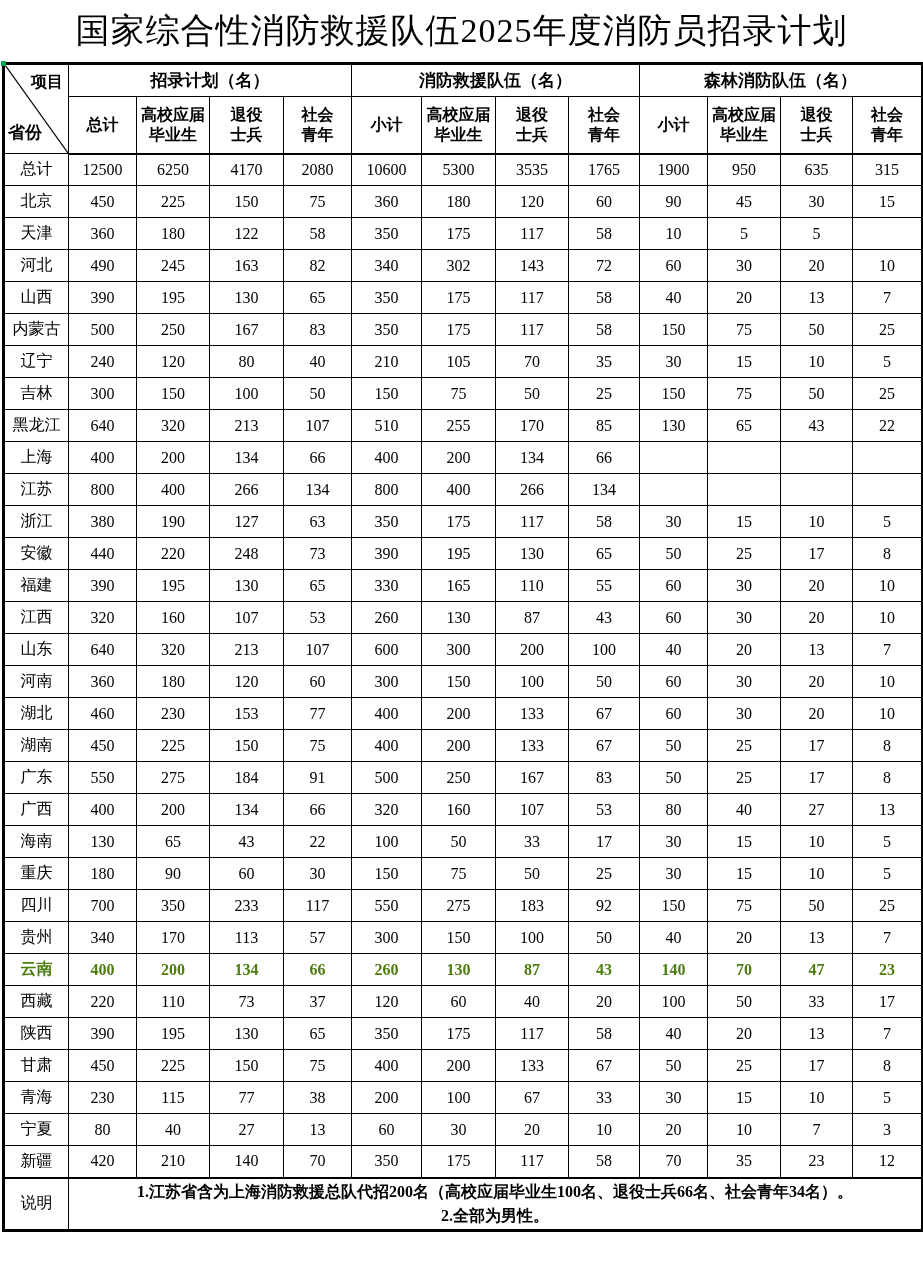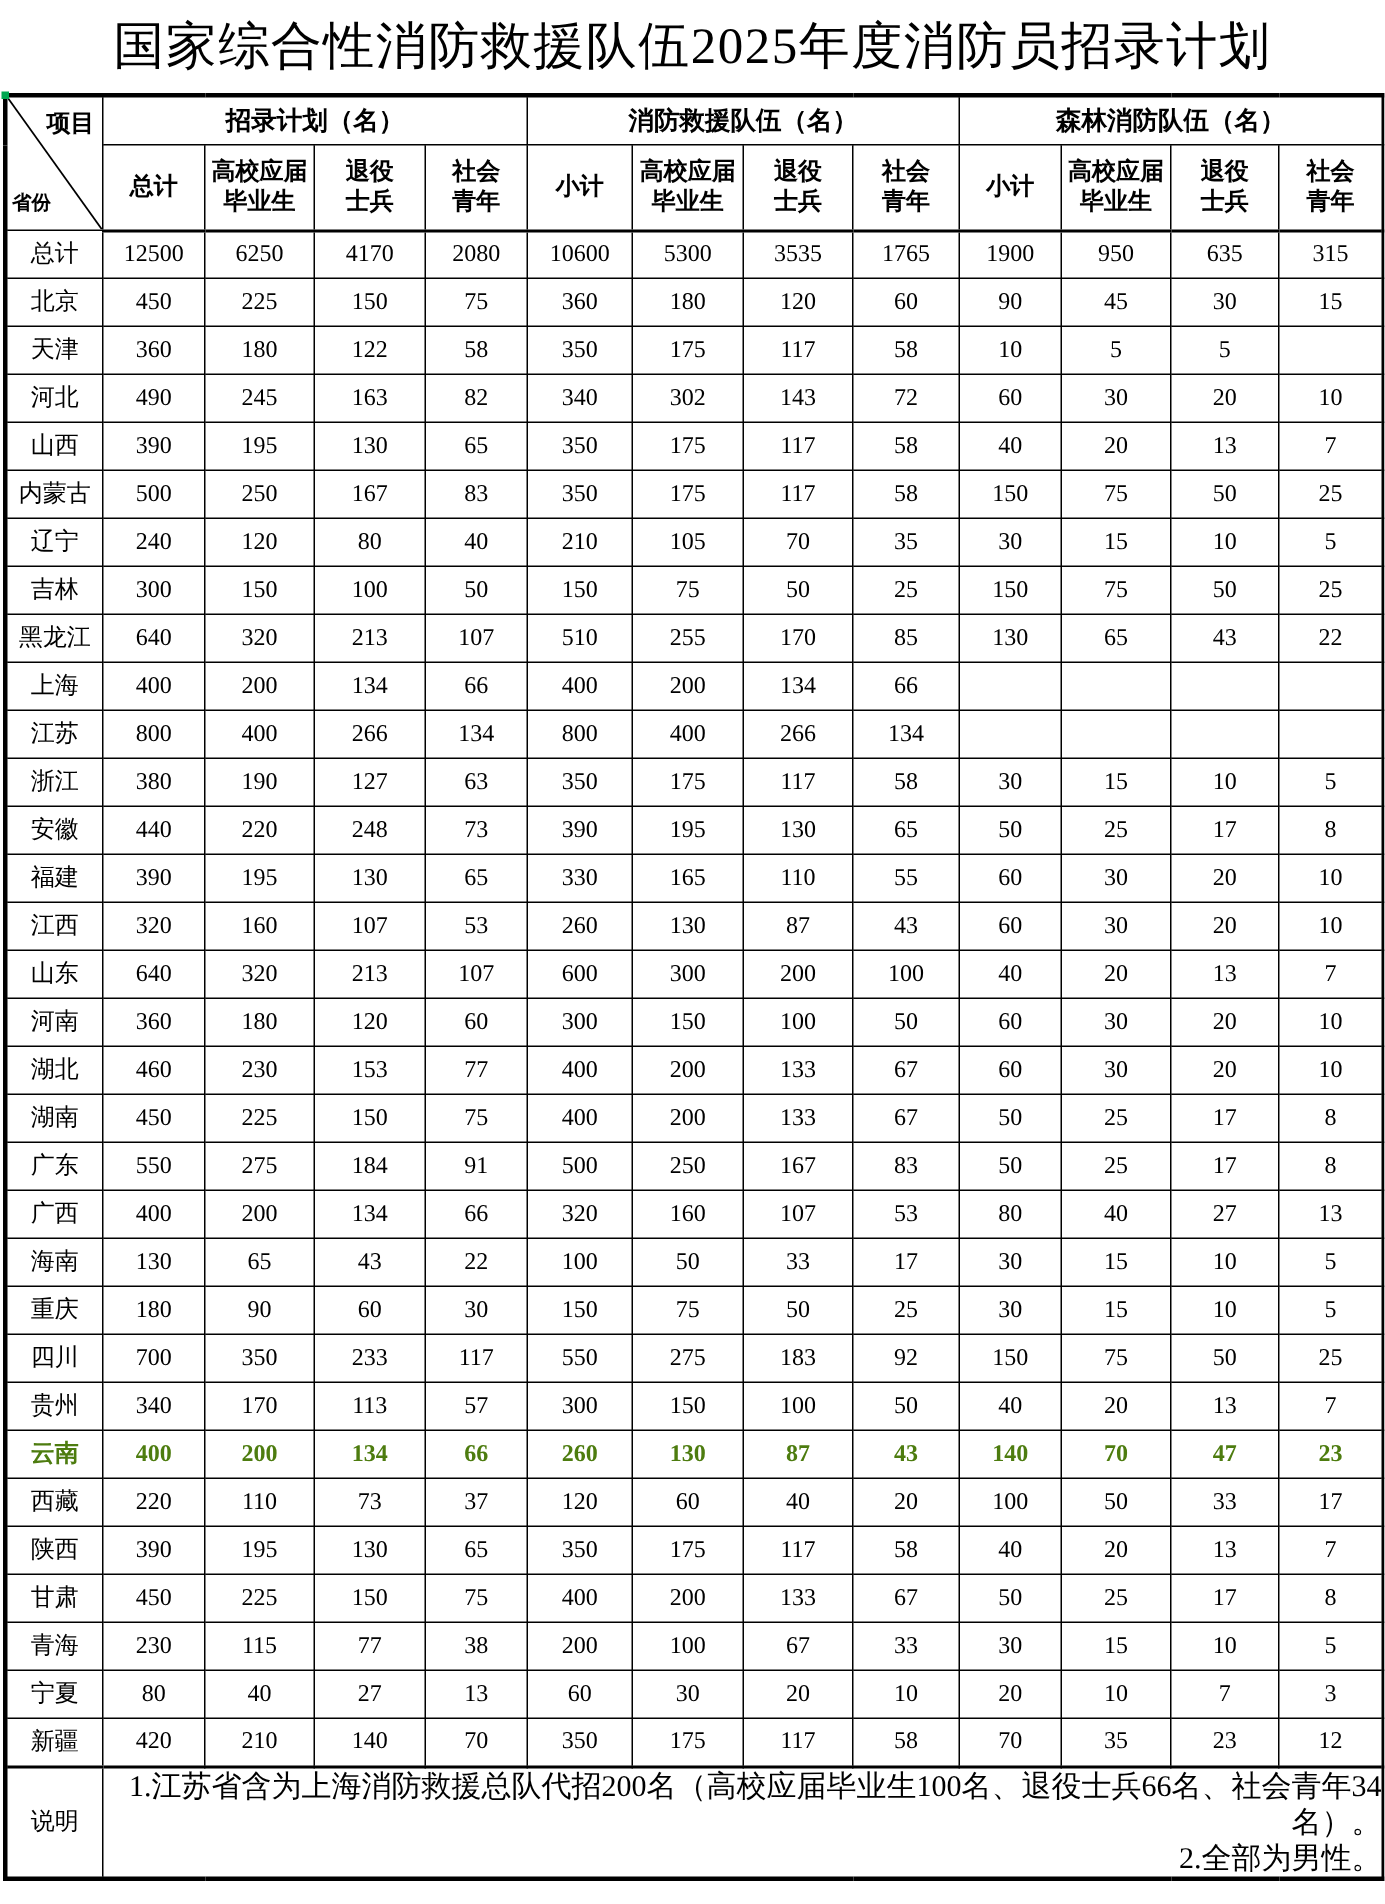--- a/index.html
+++ b/index.html
@@ -38,25 +38,25 @@
   tr.h1 td { height: 33px; font-size: 17px; font-weight: bold; }
   tr.h2 td { height: 57px; font-weight: bold; white-space: pre-line; line-height: 1.25; }
   tr.h2 td { border-bottom-width: 2px; }
   td.corner { border-bottom-width: 2px; }
   tbody tr.data td { height: 32px; }
   td.gsep { border-right-width: 2px; }
   tr.hl td { color: #4d7c0f; font-weight: bold; }
   td.corner { position: relative; padding: 0; }
   .corner svg { position: absolute; top: 0; left: 0; width: 100%; height: 100%; display: block; }
   .corner .lbl-top { position: absolute; top: 7px; right: 5px; font-size: 16px; font-family: Liberation Mono, monospace; }
-  .corner .lbl-bottom { position: absolute; bottom: 9px; left: 3px; font-size: 13px; }
+  .corner .lbl-bottom { position: absolute; bottom: 9px; left: 3px; font-size: 17px; }
   tr.notes-row td { border-top-width: 2px; height: 53px; }
   td.notes-label { font-size: 16px; }
   td.notes-cell { text-align: left; padding: 2px 4px 2px 5px; }
-  td.notes-cell .note-line { font-size: 20px; line-height: 24px; text-align: right; }
+  td.notes-cell .note-line { font-size: 16px; line-height: 24px; text-align: center; font-weight: bold; }
   .marker {
     position: absolute; left: 1px; top: 61px;
     width: 5px; height: 5px; z-index: 3;
   }
 </style>
 </head>
 <body>
 
 <div class="page">
   <div class="title">国家综合性消防救援队伍2025年度消防员招录计划</div>

